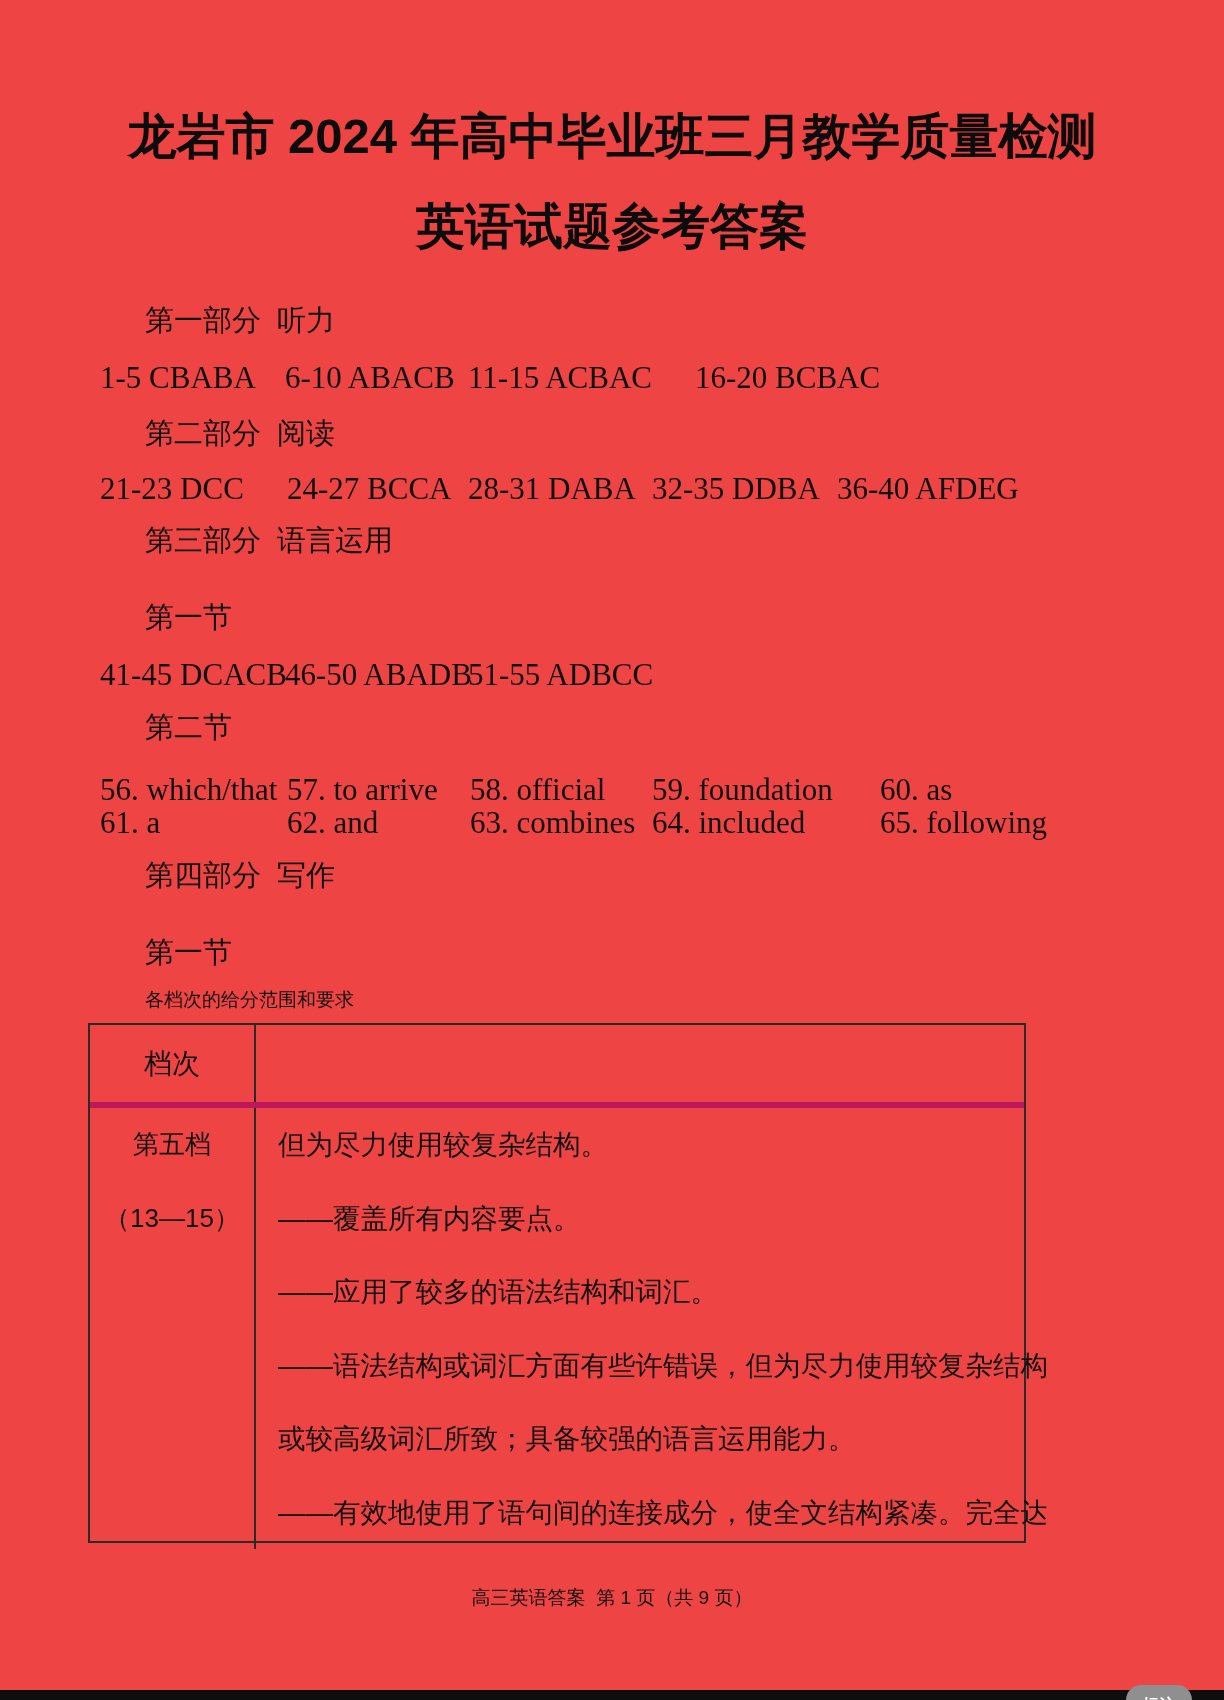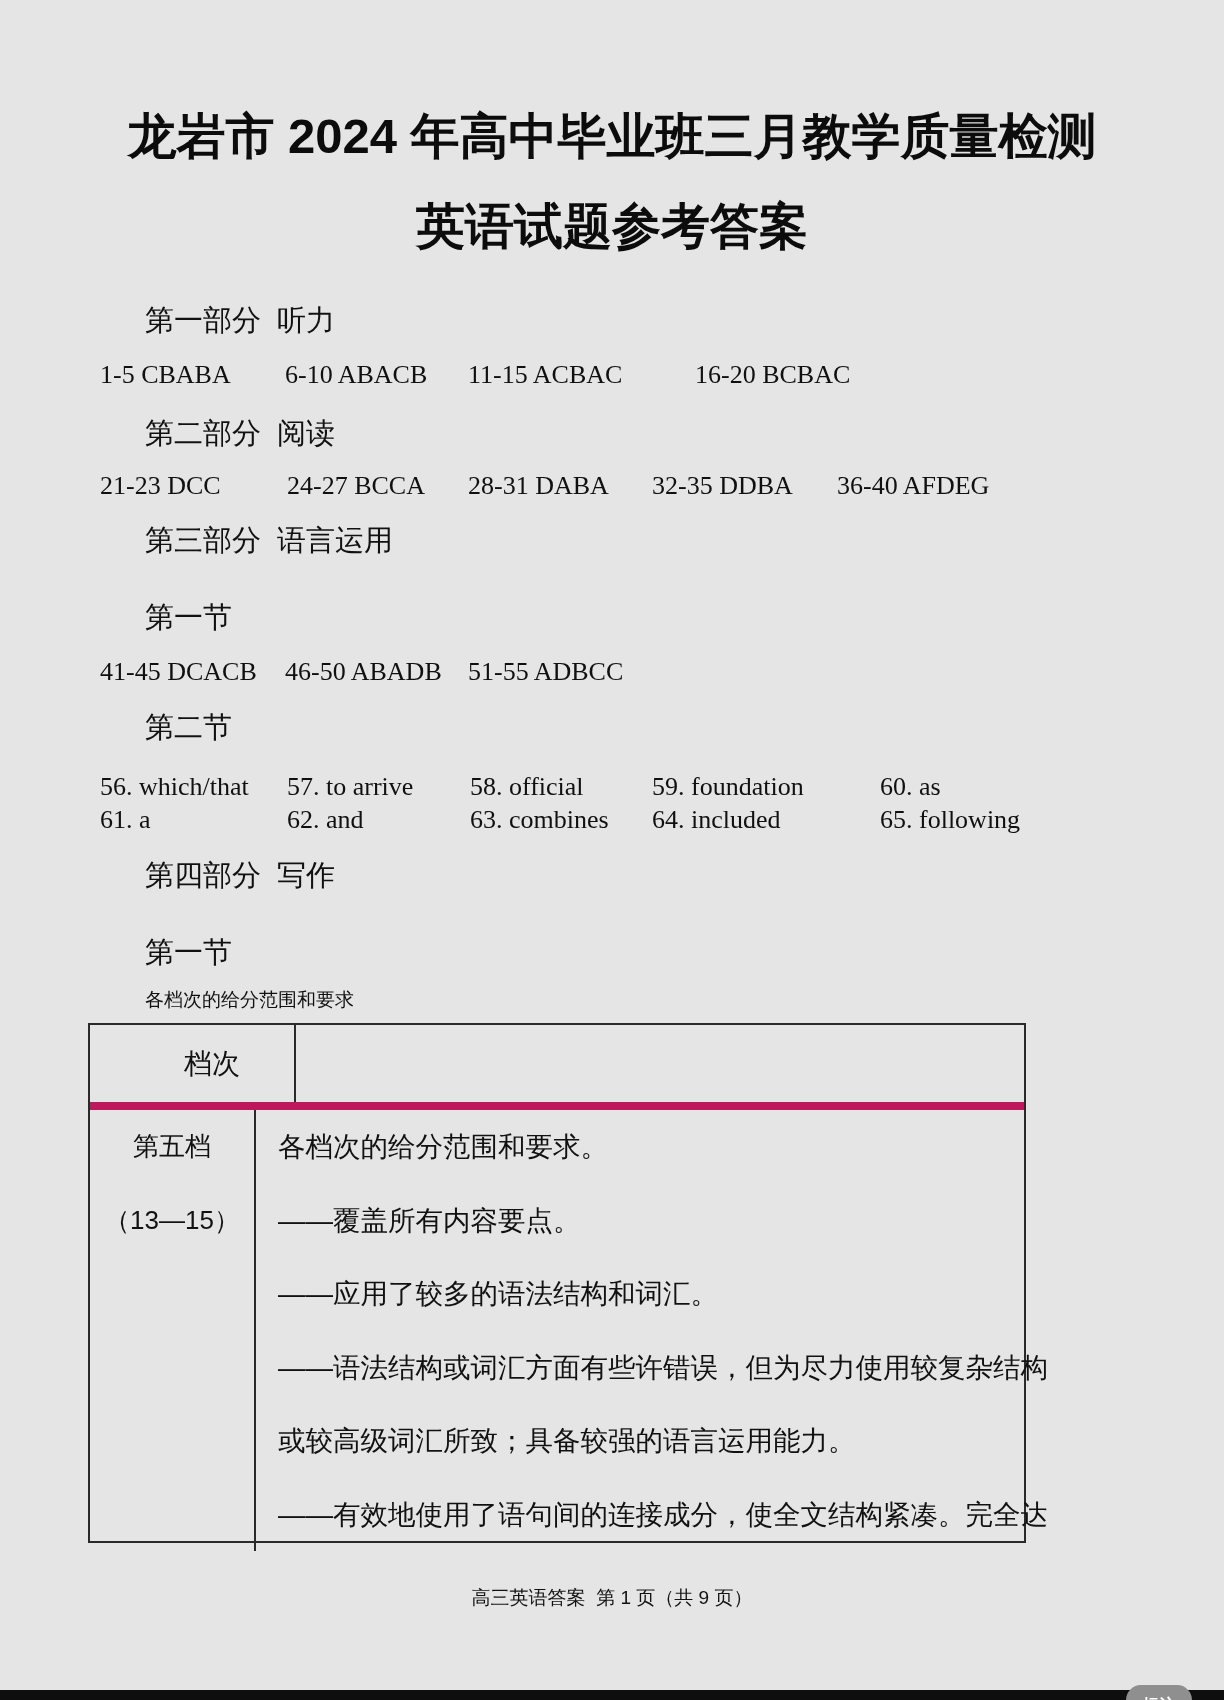--- a/index.html
+++ b/index.html
@@ -1,19 +1,19 @@
 <!DOCTYPE html>
 <html><head>
 <meta charset="utf-8">
 <style>
   html,body{margin:0;padding:0;background:#ffffff;}
   .page{
     position:relative;
     width:1224px;height:1700px;
-    background:#e5e5e5;
+    background:#ef4444;
     overflow:hidden;
     color:#141414;
     font-family:"Liberation Sans", sans-serif;
   }
   [data-bind]{white-space:pre;}
   .abs{position:absolute;left:100px;margin-left:45px;}
   .title{
     position:absolute;left:0;width:1224px;
     text-align:center;font-weight:700;
     font-size:49px;line-height:1.15;
@@ -24,36 +24,36 @@
   .t2{top:198px;}
   .h{
     font-size:29px;line-height:1.2;
     font-family:"Liberation Sans", sans-serif;
     color:#111111;
   }
   .row{
     position:absolute;left:100px;
     display:grid;
     font-family:"Liberation Serif", serif;
-    font-size:26px;line-height:1.1;
+    font-size:31px;line-height:1.1;
     color:#101010;
   }
   .row-listening{grid-template-columns:185px 183px 227px auto;}
   .row-reading{grid-template-columns:187px 181px 184px 185px auto;}
   .row-cloze{grid-template-columns:185px 183px auto;}
   .row-grammar{grid-template-columns:187px 183px 182px 228px auto;}
   .caption{font-size:19px;line-height:1.2;color:#111;text-align:center;}
   .rubric{
     position:absolute;left:88px;top:1023px;
     width:934px;height:516px;
     border:2px solid #2a2a2a;
   }
   .thead{
     display:grid;grid-template-columns:166px 1fr;
-    height:77px;border-bottom:8px solid #be185d;padding-left:40px;
+    height:77px;border-bottom:6px solid #be185d;
   }
   .th{
     display:flex;align-items:center;justify-content:center;
     font-size:28px;color:#111;
   }
   .th.c1{border-right:2px solid #2a2a2a;}
   .tbody{
     display:grid;grid-template-columns:166px 1fr;
     height:435px;
   }
@@ -137,21 +137,21 @@
   <div class="rubric">
     <div class="thead">
       <div class="th c1" data-bind="rubric.headers.0">档次</div>
     </div>
     <div class="tbody">
       <div class="cell-level">
         <div data-bind="rubric.row.level">第五档</div>
         <div data-bind="rubric.row.range">（13—15）</div>
       </div>
       <div class="cell-desc">
-        <div class="dline" data-bind="rubric.row.lines.0">各档次的给分范围和要求。</div>
+        <div class="dline" data-bind="rubric.row.lines.0">但为尽力使用较复杂结构。</div>
         <div class="dline" data-bind="rubric.row.lines.1">——覆盖所有内容要点。</div>
         <div class="dline" data-bind="rubric.row.lines.2">——应用了较多的语法结构和词汇。</div>
         <div class="dline" data-bind="rubric.row.lines.3">——语法结构或词汇方面有些许错误，但为尽力使用较复杂结构</div>
         <div class="dline" data-bind="rubric.row.lines.4">或较高级词汇所致；具备较强的语言运用能力。</div>
         <div class="dline" data-bind="rubric.row.lines.5">——有效地使用了语句间的连接成分，使全文结构紧凑。完全达</div>
       </div>
     </div>
   </div>
 
   <div class="footer" data-bind="page.footer">高三英语答案  第 1 页（共 9 页）</div>

